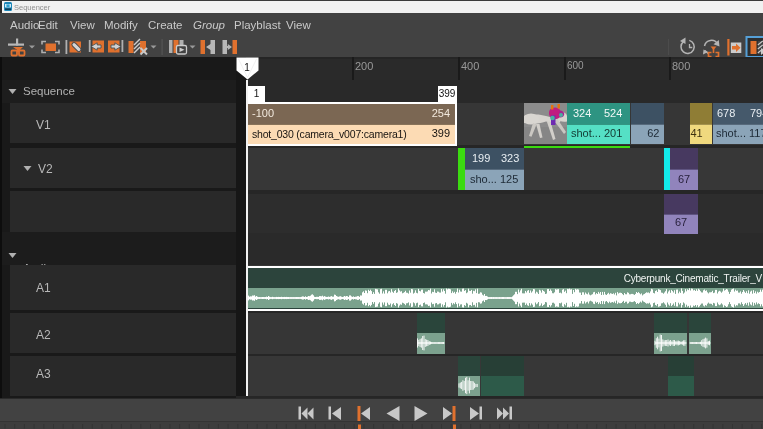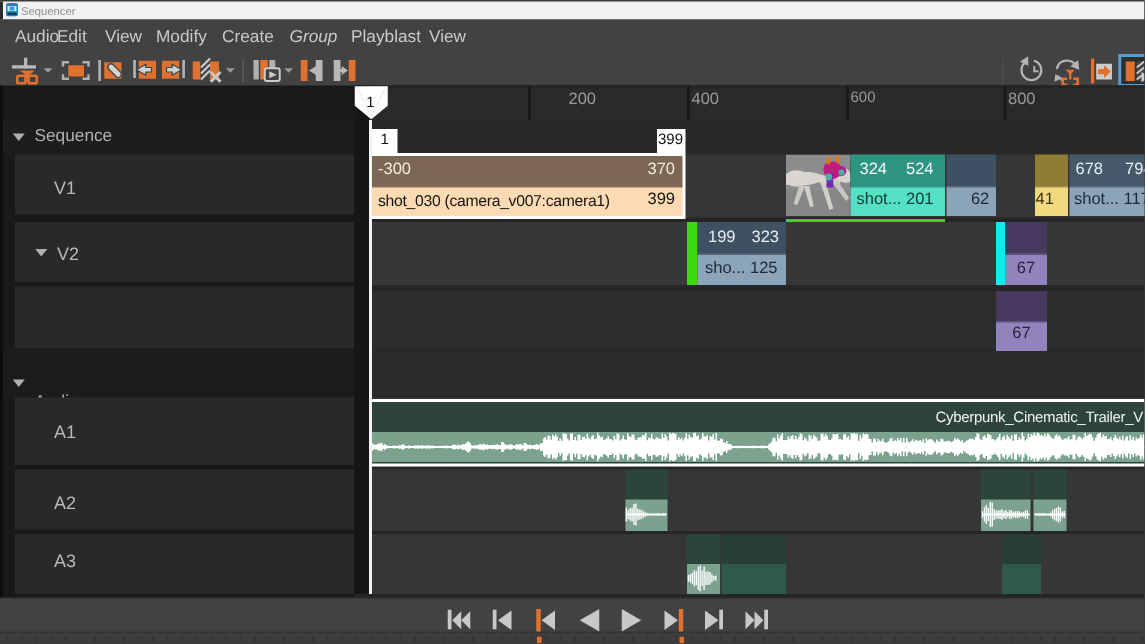--- a/index.html
+++ b/index.html
@@ -146,21 +146,21 @@
   <div class="abs" style="left:236px;top:233px;width:527px;height:32px;background:#2a2a2a;"></div>
   <div class="abs" style="left:236px;top:265px;width:527px;height:46px;background:#363636;"></div>
   <div class="abs" style="left:236px;top:313px;width:527px;height:41px;background:#363636;"></div>
   <div class="abs" style="left:236px;top:356px;width:527px;height:40px;background:#373737;"></div>
   <div class="abs" style="left:236px;top:57px;width:527px;height:2px;background:#252525;"></div>
 
   <div class="abs" style="left:352px;top:57px;width:1.5px;height:23px;background:#1a1a1a;"></div>
   <div class="abs" style="left:458px;top:57px;width:1.5px;height:23px;background:#1a1a1a;"></div>
   <div class="abs" style="left:564px;top:57px;width:1.5px;height:23px;background:#1a1a1a;"></div>
   <div class="abs" style="left:669px;top:57px;width:1.5px;height:23px;background:#1a1a1a;"></div>
-  <div class="txt" style="left:355px;top:60px;font-size:11px;color:#999;padding-left:24px;">200</div>
+  <div class="txt" style="left:355px;top:60px;font-size:11px;color:#999;">200</div>
   <div class="txt" style="left:461px;top:60px;font-size:11px;color:#999;">400</div>
   <div class="txt" style="left:567px;top:60px;font-size:10px;color:#999;">600</div>
   <div class="txt" style="left:672px;top:60px;font-size:11px;color:#999;">800</div>
 
   <div class="abs" style="left:236px;top:57px;width:10px;height:339px;background:#161616;"></div>
 
   <div class="abs" style="left:0;top:57px;width:236px;height:341px;background:#191919;"></div>
   <div class="abs" style="left:0;top:57px;width:2px;height:341px;background:#0d0d0d;"></div>
   <div class="abs" style="left:2px;top:80px;width:234px;height:23px;background:#1d1d1d;"></div>
   <svg class="abs" style="left:8px;top:88px;" width="9" height="7">
@@ -182,22 +182,22 @@
   <div class="txt" style="left:23px;top:262px;font-size:11.5px;color:#b2b2b2;">Audio</div>
   <div class="abs" style="left:10px;top:265px;width:226px;height:45px;background:#292929;"></div>
   <div class="txt" style="left:36px;top:281px;font-size:12px;color:#b8b8b8;">A1</div>
   <div class="abs" style="left:10px;top:313px;width:226px;height:40px;background:#292929;"></div>
   <div class="txt" style="left:36px;top:328px;font-size:12px;color:#b8b8b8;">A2</div>
   <div class="abs" style="left:10px;top:356px;width:226px;height:40px;background:#292929;"></div>
   <div class="txt" style="left:36px;top:367px;font-size:12px;color:#b8b8b8;">A3</div>
 
   <div class="abs" style="left:246.5px;top:102px;width:210px;height:43.5px;background:#ffffff;"></div>
   <div class="abs" style="left:248px;top:103.5px;width:207px;height:20px;background:#7b6753;"></div>
-  <div class="txt" style="left:252px;top:107px;font-size:11px;color:#f2e9dd;">-300</div>
-  <div class="txt" style="right:313px;top:107px;font-size:11px;color:#f2e9dd;">370</div>
+  <div class="txt" style="left:252px;top:107px;font-size:11px;color:#f2e9dd;">-100</div>
+  <div class="txt" style="right:313px;top:107px;font-size:11px;color:#f2e9dd;">254</div>
   <div class="abs" style="left:248px;top:123.5px;width:207px;height:20.5px;background:#fcdbb4;border-top:1.5px solid rgba(40,30,15,0.55);"></div>
   <div class="txt" style="left:252px;top:127.5px;font-size:10.5px;letter-spacing:-0.2px;color:#161310;">shot_030 (camera_v007:camera1)</div>
   <div class="txt" style="right:313px;top:127px;font-size:11px;color:#161310;">399</div>
   <div class="abs" style="left:248px;top:86px;width:17px;height:16px;background:#fff;"></div>
   <div class="txt" style="left:248px;top:88px;width:17px;text-align:center;font-size:10px;color:#111;">1</div>
   <div class="abs" style="left:437.5px;top:86px;width:19px;height:16px;background:#fff;"></div>
   <div class="txt" style="left:437.5px;top:88px;width:19px;text-align:center;font-size:10px;color:#111;">399</div>
 
   <div class="abs" style="left:524px;top:145.5px;width:106px;height:2.5px;background:#3bdb10;"></div>
   <svg class="abs" style="left:524px;top:103px;" width="43" height="41" viewBox="0 0 43 41">

